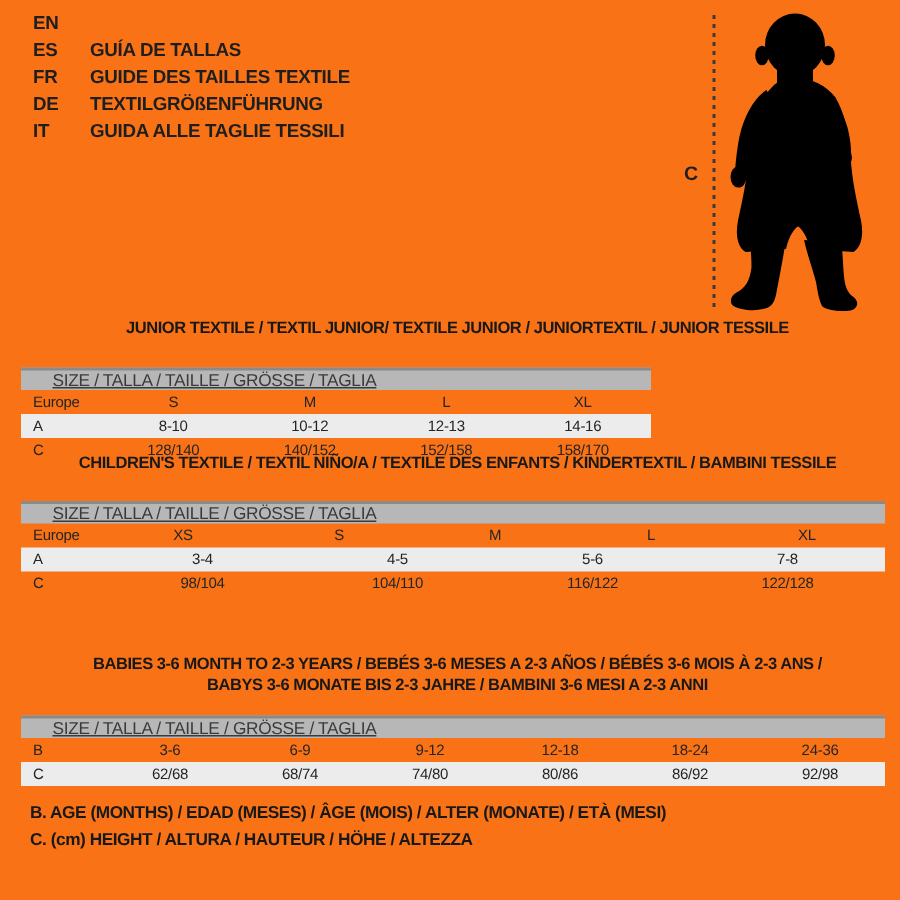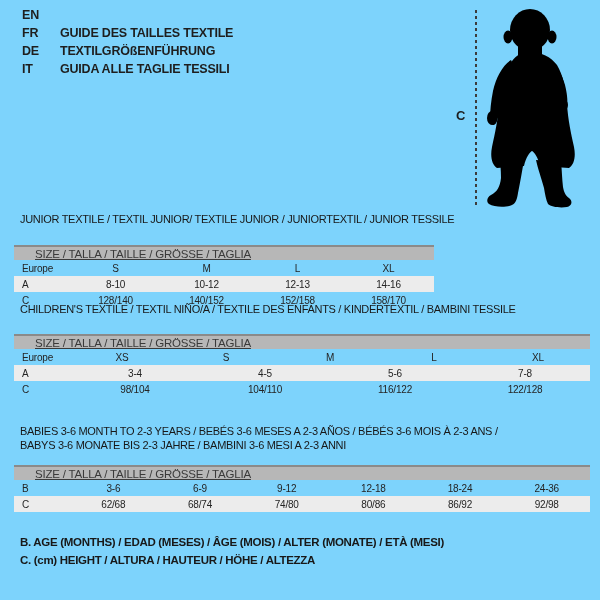--- a/index.html
+++ b/index.html
@@ -3,44 +3,44 @@
 <meta charset="utf-8">
 <style>
   :root{
     --band:#b7b7b7;
     --band-border:#8a8a8a;
     --rowAlt:#ececec;
     --text:#1e1e1e;
   }
   html,body{margin:0;padding:0;background:#fff;}
   .page{
-    position:relative;width:600px;height:600px;background:#7dd3fc;overflow:hidden;
+    position:relative;width:600px;height:600px;background:#f97316;overflow:hidden;
     font-family:"Liberation Sans",sans-serif;color:var(--text);
     letter-spacing:-0.2px;
   }
   
   .langs{position:absolute;left:22px;top:6px;}
   .lang-row{display:flex;height:18px;align-items:center;font-weight:bold;font-size:12.5px;}
   .lang-code{width:38px;}
   
   .baby-svg{position:absolute;left:478px;top:6px;}
   .measure-line{
     position:absolute;left:475px;top:10px;width:2px;height:198px;
     background:repeating-linear-gradient(to bottom,#3c3c3c 0 3px,transparent 3px 6px);
   }
   .measure-label{position:absolute;left:456px;top:108px;font-weight:bold;font-size:13px;}
   
   .section{position:absolute;left:14px;width:576px;}
   .sec-0{top:212px;}
   .sec-1{top:302px;}
   .sec-2{top:424px;}
-  .sec-title{font-weight:normal;font-size:11px;line-height:14px;padding-left:6px;color:#181818;letter-spacing:-0.3px;}
+  .sec-title{font-weight:bold;font-size:11px;line-height:14px;padding-left:6px;color:#181818;letter-spacing:-0.3px;text-align:center;}
   .sec-0 .sec-title{margin-bottom:19px;}
   .sec-1 .sec-title{margin-bottom:18px;}
-  .sec-2 .sec-title{margin-bottom:13px;}
+  .sec-2 .sec-title{margin-bottom:13px;margin-top:12px;}
   .size-table{width:576px;}
   .sec-0 .size-table{width:420px;}
   .band{
     height:15px;background:var(--band);border-top:2px solid var(--band-border);
     display:flex;align-items:center;padding-left:21px;box-sizing:border-box;
     font-size:11.5px;color:#3a3a3a;text-decoration:underline;
   }
   .trow{display:flex;height:16px;align-items:center;font-size:10px;color:#242424;}
   .trow.alt{background:var(--rowAlt);}
   .cell{flex:1;text-align:center;}
@@ -49,20 +49,24 @@
   .notes{position:absolute;left:20px;top:534px;font-size:11.5px;font-weight:bold;line-height:17.5px;color:#181818;letter-spacing:-0.3px;}
 </style>
 </head>
 <body>
 
 <div class="page">
 
   <div class="langs">
     <div class="lang-row">
       <span class="lang-code">EN</span>
+    </div>
+    <div class="lang-row">
+      <span class="lang-code">ES</span>
+      <span class="lang-label">GUÍA DE TALLAS</span>
     </div>
     <div class="lang-row">
       <span class="lang-code">FR</span>
       <span class="lang-label">GUIDE DES TAILLES TEXTILE</span>
     </div>
     <div class="lang-row">
       <span class="lang-code">DE</span>
       <span class="lang-label">TEXTILGRÖßENFÜHRUNG</span>
     </div>
     <div class="lang-row">

